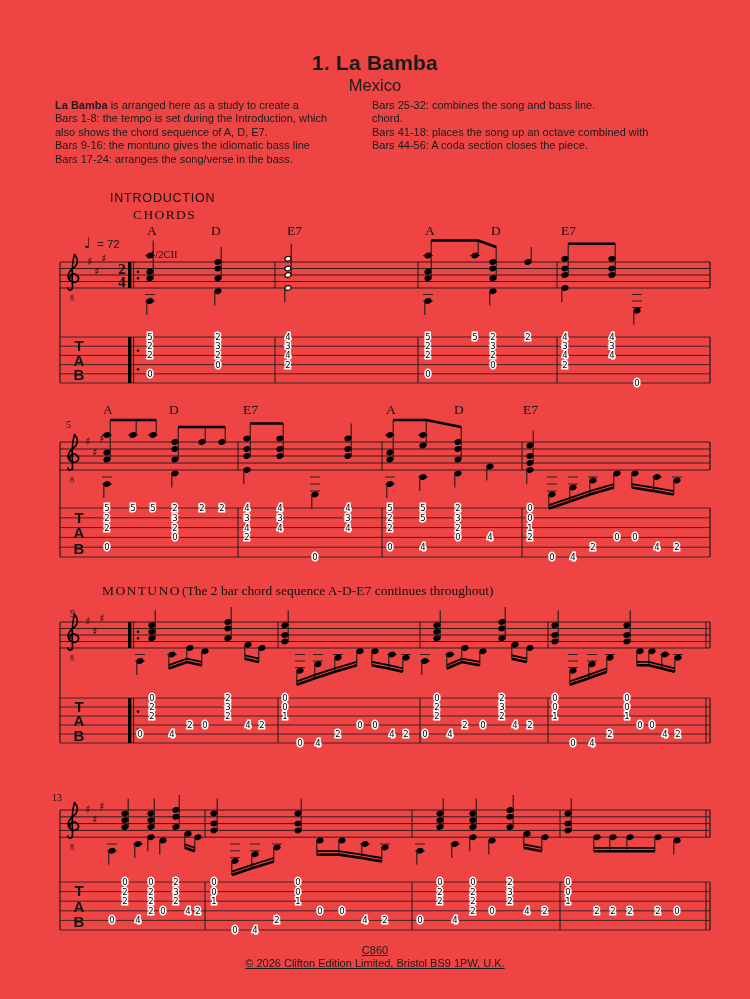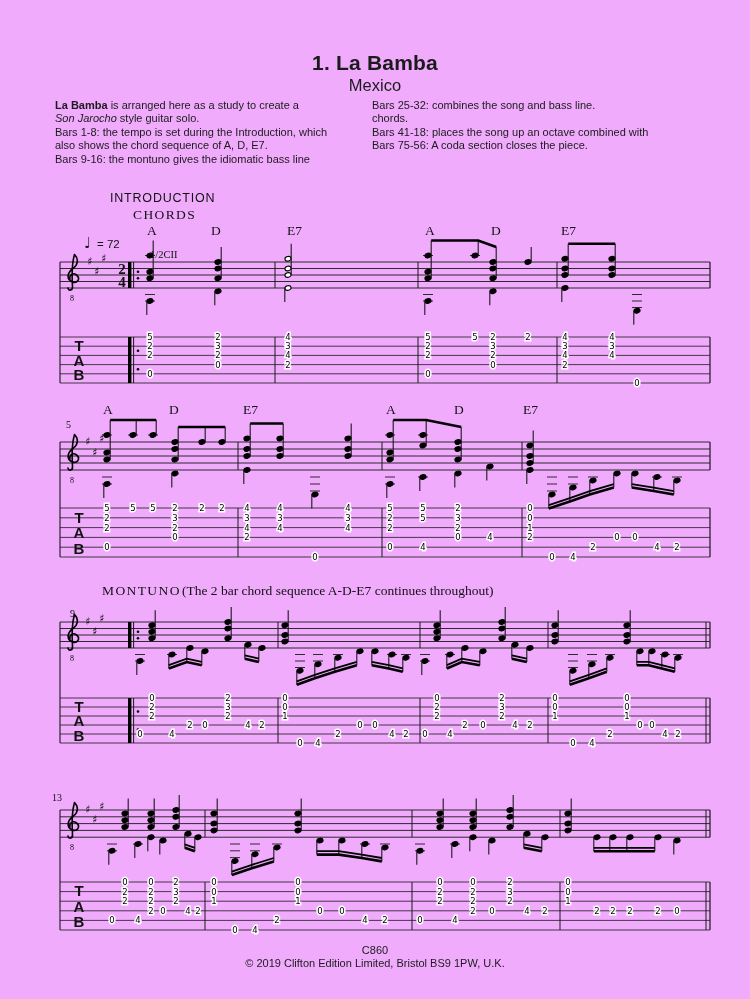--- a/index.html
+++ b/index.html
@@ -1,26 +1,26 @@
 <!DOCTYPE html>
 <html><head>
 <meta charset="utf-8">
 <style>
   html,body{margin:0;padding:0;background:#e8e8e8;}
-  .page{position:relative;width:750px;height:999px;background:#f0abfc;overflow:hidden;
+  .page{position:relative;width:750px;height:999px;background:#ef4444;overflow:hidden;
         font-family:"Liberation Sans",sans-serif;color:#1b1b1b;}
   .title{position:absolute;top:51px;left:0;width:100%;text-align:center;
          font-size:21px;font-weight:bold;letter-spacing:.2px;}
   .subtitle{position:absolute;top:76px;left:0;width:100%;text-align:center;font-size:16.5px;}
   .desc{position:absolute;top:99px;font-size:11px;line-height:13.4px;}
   .desc-left{left:55px;width:325px;}
   .desc-right{left:372px;width:325px;}
   .dline span{white-space:pre-wrap;}
   .footer{position:absolute;top:944px;left:0;width:100%;text-align:center;
-          font-size:11px;line-height:13px;}
+          font-size:11px;line-height:13px;text-decoration:underline;}
   #score-svg{position:absolute;left:0;top:0;}
   
   text{fill:#111;}
   .sans-label{font:12.5px "Liberation Sans",sans-serif;letter-spacing:.8px;}
   .serif-caps{font:13.5px "Liberation Serif",serif;letter-spacing:1.4px;}
   .serif{font:13.5px "Liberation Serif",serif;}
   .serif-small{font:10.5px "Liberation Serif",serif;}
   .chord{font:13.5px "Liberation Serif",serif;}
   .barnum{font:10px "Liberation Serif",serif;}
   .tabnum{font:8.5px "DejaVu Sans",sans-serif;paint-order:stroke;stroke:#fff;stroke-width:3px;fill:#000;}
@@ -33,30 +33,30 @@
 </style>
 </head>
 <body>
 
 <div class="page">
   <div class="title">1. La Bamba</div>
   <div class="subtitle">Mexico</div>
 
   <div class="desc desc-left" id="desc-left">
       <div class="dline"><span style="font-weight: bold;">La Bamba</span><span> is arranged here as a study to create a</span></div>
-      <div class="dline"><span style="font-style: italic;">Son Jarocho</span><span> style guitar solo.</span></div>
       <div class="dline"><span>Bars 1-8: the tempo is set during the Introduction, which</span></div>
       <div class="dline"><span>also shows the chord sequence of A, D, E7.</span></div>
       <div class="dline"><span>Bars 9-16: the montuno gives the idiomatic bass line</span></div>
+      <div class="dline"><span>Bars 17-24: arranges the song/verse in the bass.</span></div>
     </div>
   <div class="desc desc-right" id="desc-right">
       <div class="dline"><span>Bars 25-32: combines the song and bass line.</span></div>
-      <div class="dline"><span>chords.</span></div>
+      <div class="dline"><span>chord.</span></div>
       <div class="dline"><span>Bars 41-18: places the song up an octave combined with</span></div>
-      <div class="dline"><span>Bars 75-56: A coda section closes the piece.</span></div>
+      <div class="dline"><span>Bars 44-56: A coda section closes the piece.</span></div>
     </div>
 
   <svg id="score-svg" width="750" height="999" viewBox="0 0 750 999">
       <text x="84" y="248" class="tempoglyph" text-anchor="start">♩</text>
       <text x="97" y="248" class="temposmall" text-anchor="start">= 72</text>
       <g>
         <text x="110" y="202" class="sans-label" text-anchor="start">INTRODUCTION</text>
         <text x="133" y="219" class="serif-caps" text-anchor="start">CHORDS</text>
         <text x="150" y="258" class="serif-small" text-anchor="start">1/2CII</text>
         <text x="147" y="235" class="chord" text-anchor="start">A</text>
@@ -804,15 +804,15 @@
         <path d="M593.8 847.8000000000001 L609.8 847.8000000000001 L626.8 847.8000000000001 L654.8 847.8000000000001" fill="none" stroke="#000" stroke-width="1.8"></path>
         <line x1="673.8" y1="840.6" x2="673.8" y2="854.6" stroke="#1a1a1a" stroke-width="1.1"></line>
         <text x="79" y="896.4" class="tabletter" text-anchor="middle">T</text>
         <text x="79" y="911.8" class="tabletter" text-anchor="middle">A</text>
         <text x="79" y="927.2" class="tabletter" text-anchor="middle">B</text>
       </g>
     </svg>
 
   <div class="footer">
     <div>C860</div>
-    <div>© 2019 Clifton Edition Limited, Bristol BS9 1PW,  U.K.</div>
+    <div>© 2026 Clifton Edition Limited, Bristol BS9 1PW,  U.K.</div>
   </div>
 </div>
 
 </body></html>

